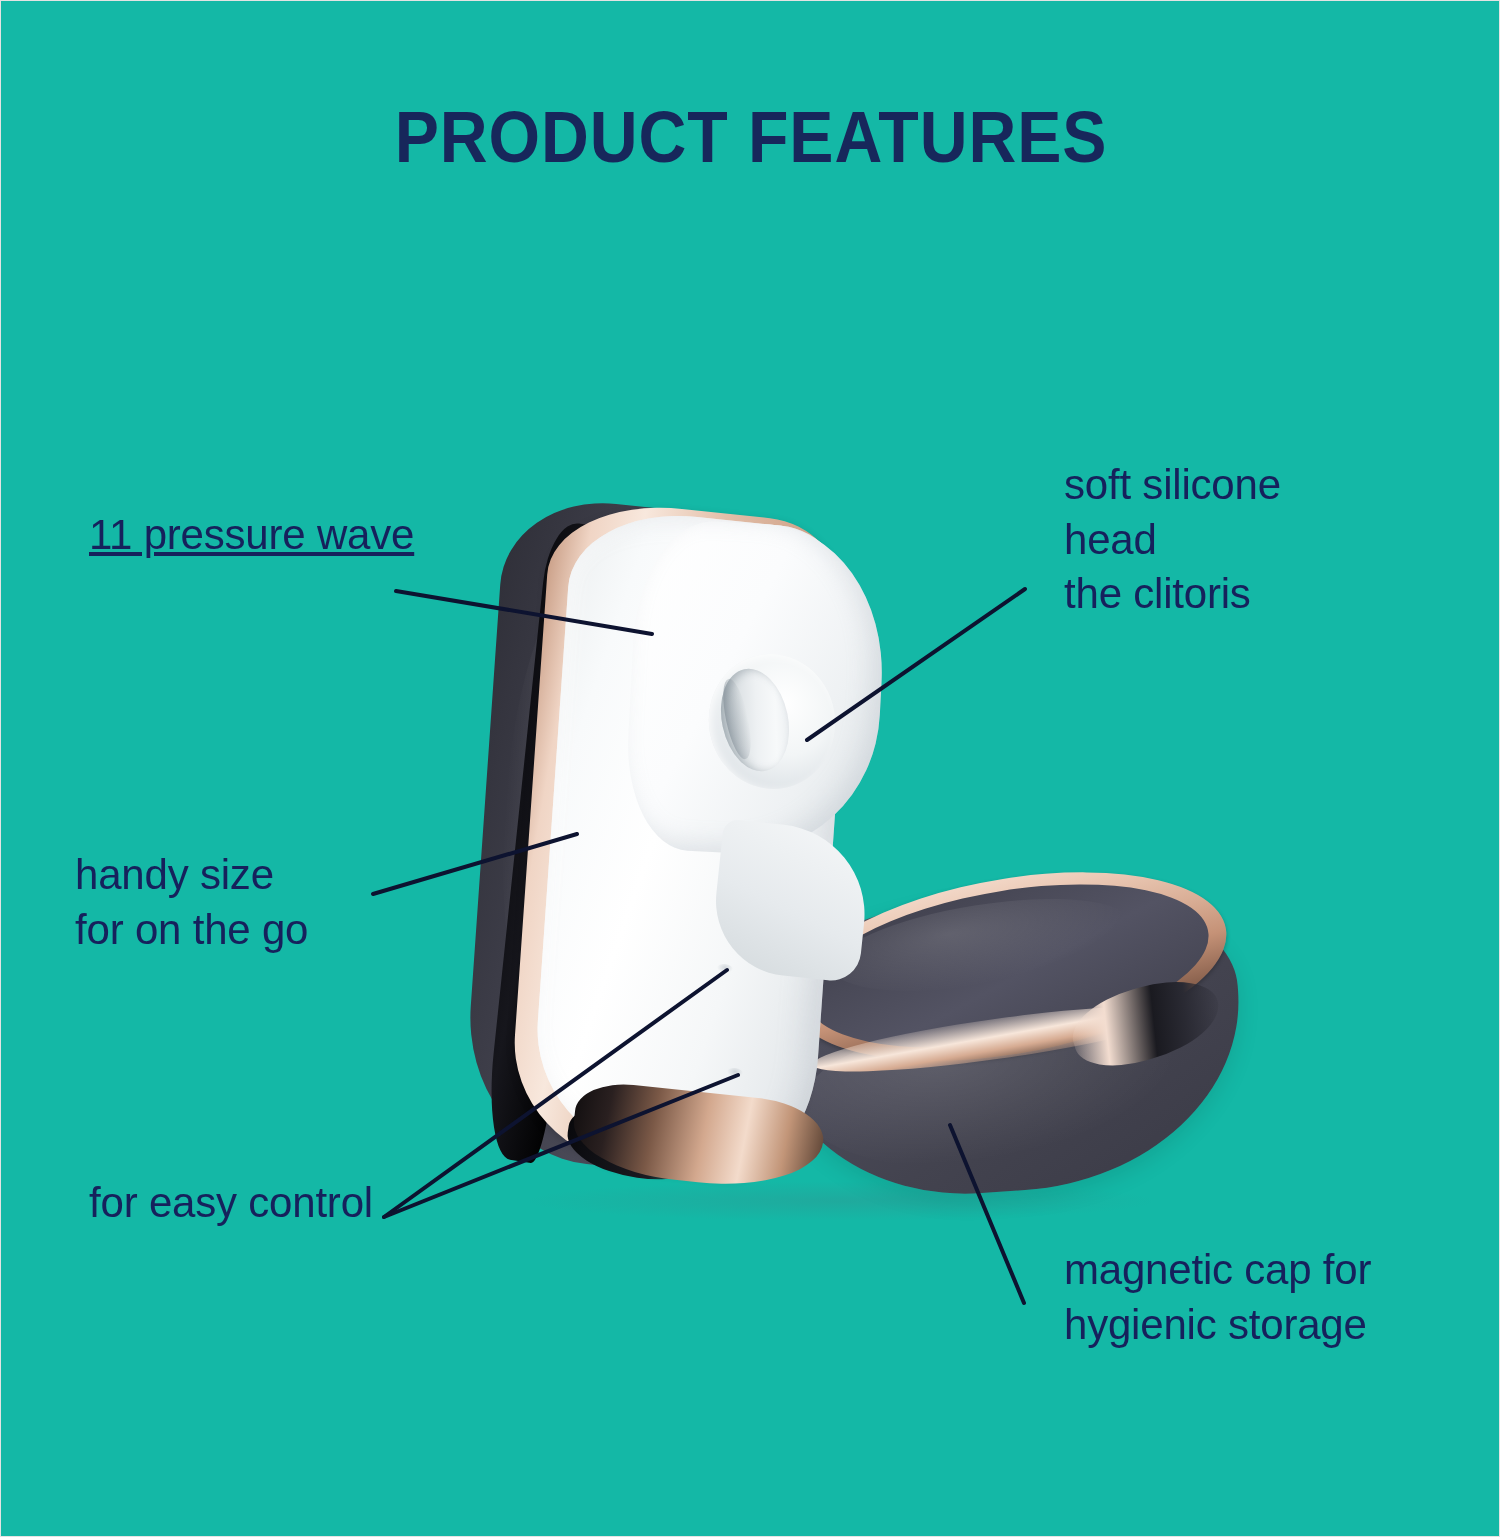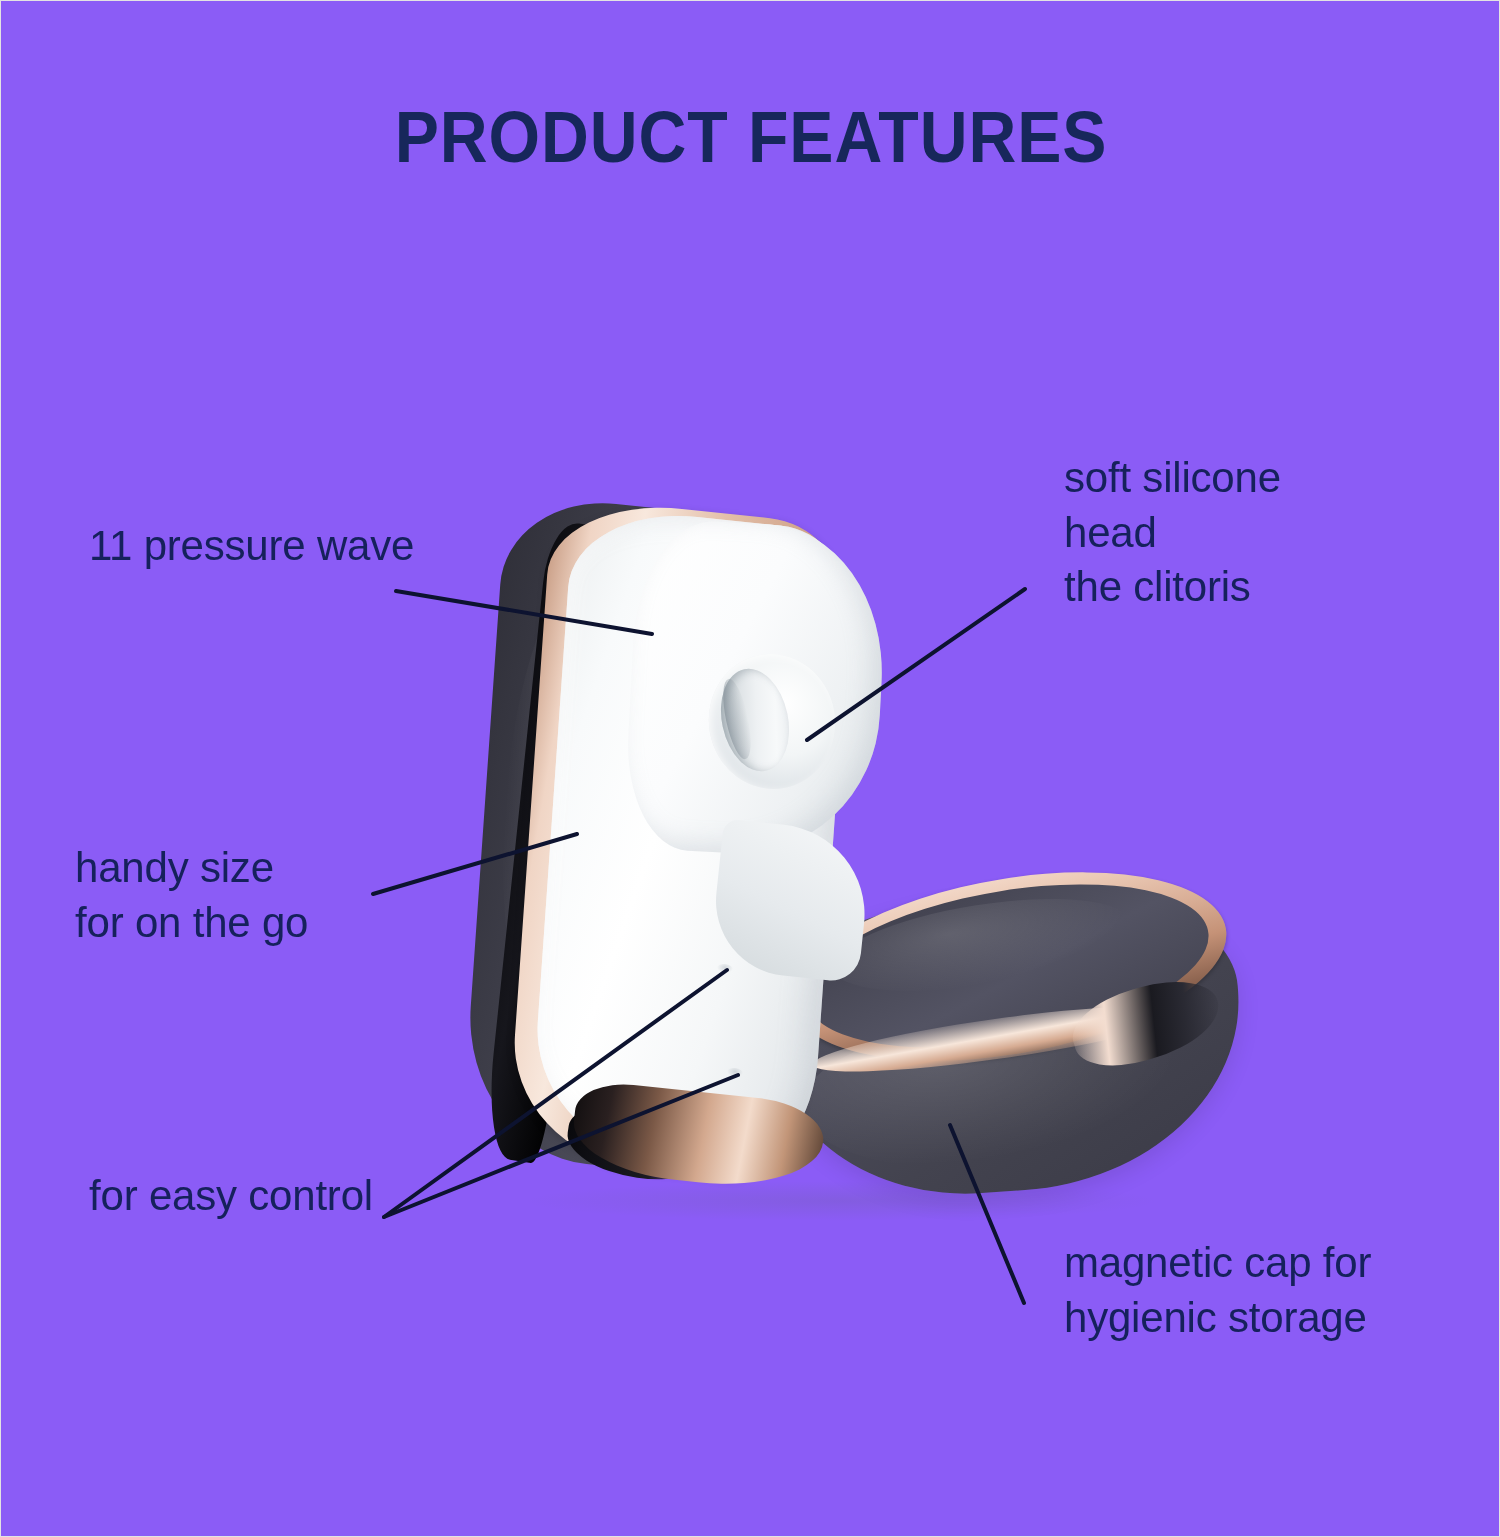--- a/index.html
+++ b/index.html
@@ -4,21 +4,21 @@
 <style>
   html, body {
     margin: 0;
     padding: 0;
     background: #ffffff;
   }
   #page {
     position: relative;
     width: 1500px;
     height: 1537px;
-    background: #8b5cf6;
+    background: #14b8a6;
     border: 1px solid #e3e3e3;
     box-sizing: border-box;
     overflow: hidden;
     font-family: "Liberation Sans", sans-serif;
     -webkit-font-smoothing: antialiased;
   }
 
   
   #title {
     position: absolute;
@@ -39,24 +39,25 @@
   
   .callout {
     position: absolute;
     font-family: "Liberation Sans", sans-serif;
     font-weight: 500;
     font-size: 42px;
     line-height: 1.30;
     color: #16215c;
     letter-spacing: -0.2px;
     white-space: nowrap;
+    margin-top: 7px;
   }
   .callout .ln { display: block; }
 
-  #callout-programmes { left: 88px;  top: 518px; }
+  #callout-programmes { left: 88px;  top: 500px; text-decoration: underline; }
   #callout-handy      { left: 74px;  top: 840px; }
   #callout-buttons    { left: 88px;  top: 1168px; }
   #callout-silicone   { left: 1063px; top: 450px; }
   #callout-magnetic   { left: 1063px; top: 1235px; }
 
   
   #leaders {
     position: absolute;
     left: 0; top: 0;
     width: 1500px;

